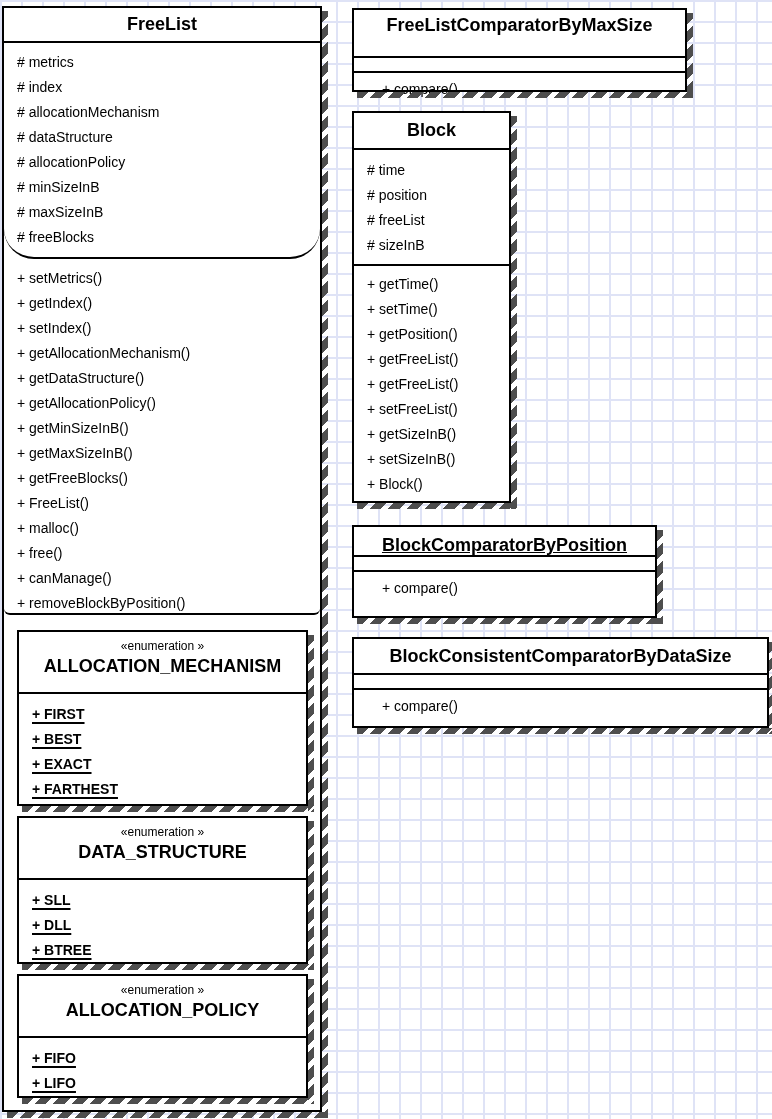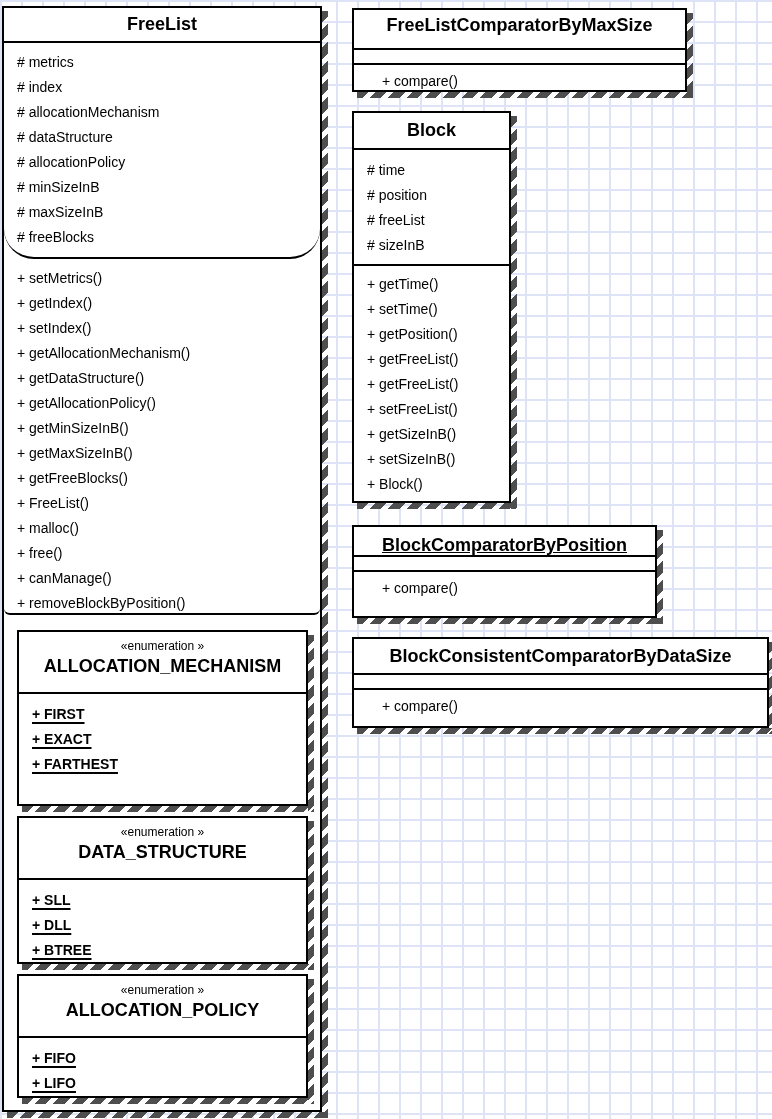--- a/index.html
+++ b/index.html
@@ -51,21 +51,21 @@
   .enum-box .title{padding-top:7px;height:62px;}
   .stereotype{font-size:12px;line-height:15px;font-weight:normal;}
   .enum-name{font-size:18px;line-height:25px;font-weight:bold;}
   .literals{padding-top:8px;}
   #box-am{left:13px;top:15px;width:291px;height:176px;}
   #box-ds{left:13px;top:201px;width:291px;height:148px;}
   #box-ap{left:13px;top:359px;width:291px;height:124px;}
 
   
   #box-flc{left:352px;top:8px;width:335px;height:84px;}
-  #box-flc .title{height:40px;line-height:30px;}
+  #box-flc .title{height:48px;line-height:30px;}
   #box-block{left:352px;top:111px;width:159px;height:392px;}
   #box-block .title{height:37px;line-height:34px;}
   #box-block .attrs{height:116px;padding-top:8px;border-bottom:2px solid #000;}
   #box-block .methods{padding-top:6px;}
   #box-bcp{left:352px;top:525px;width:305px;height:93px;}
   #box-bcp .title{height:30px;line-height:36px;text-decoration:underline;}
   #box-bccds{left:352px;top:637px;width:417px;height:91px;}
   #box-bccds .title{height:36px;line-height:34px;}
   .empty-compartment{height:15px;}
   .one-method{padding-top:5px;}
@@ -106,20 +106,21 @@
       </div>
     <div class="compartment nested">
 
       <div class="uml-box shadowed enum-box" id="box-am">
         <div class="compartment title">
           <div class="stereotype">«enumeration »</div>
           <div class="enum-name">ALLOCATION_MECHANISM</div>
         </div>
         <div class="compartment literals">
             <div class="member-row literal">+ FIRST</div>
+            <div class="member-row literal">+ BEST</div>
             <div class="member-row literal">+ EXACT</div>
             <div class="member-row literal">+ FARTHEST</div>
           </div>
       </div>
 
       <div class="uml-box shadowed enum-box" id="box-ds">
         <div class="compartment title">
           <div class="stereotype">«enumeration »</div>
           <div class="enum-name">DATA_STRUCTURE</div>
         </div>

